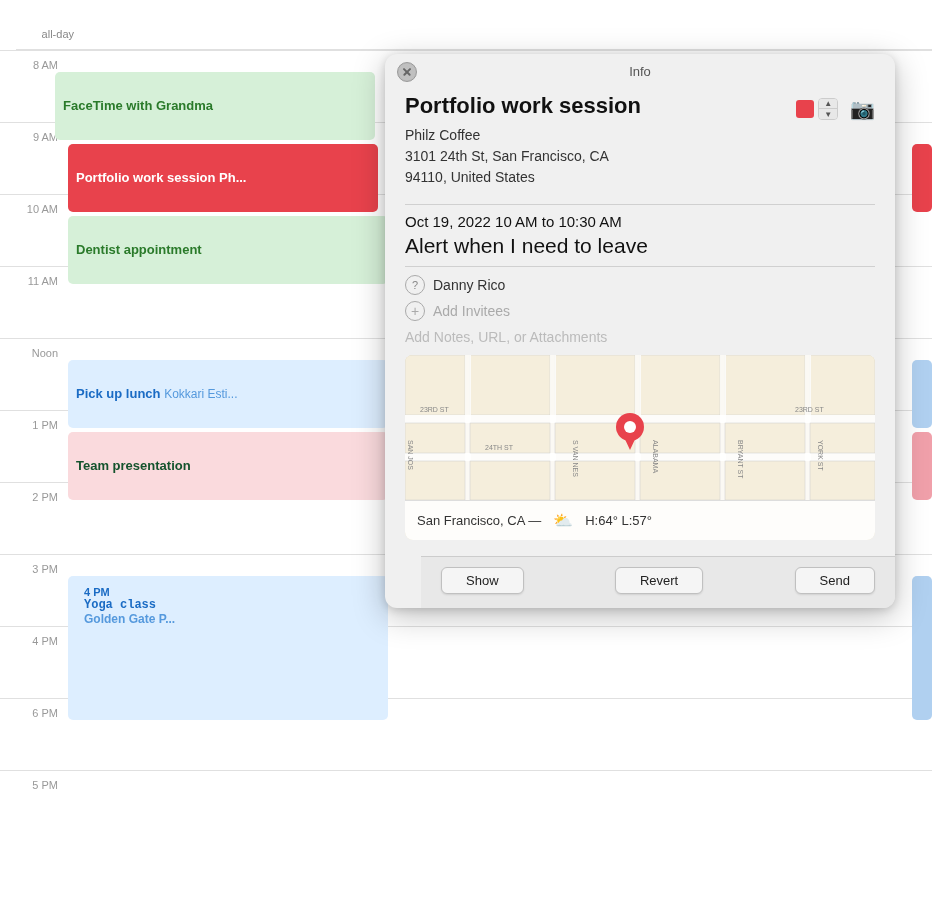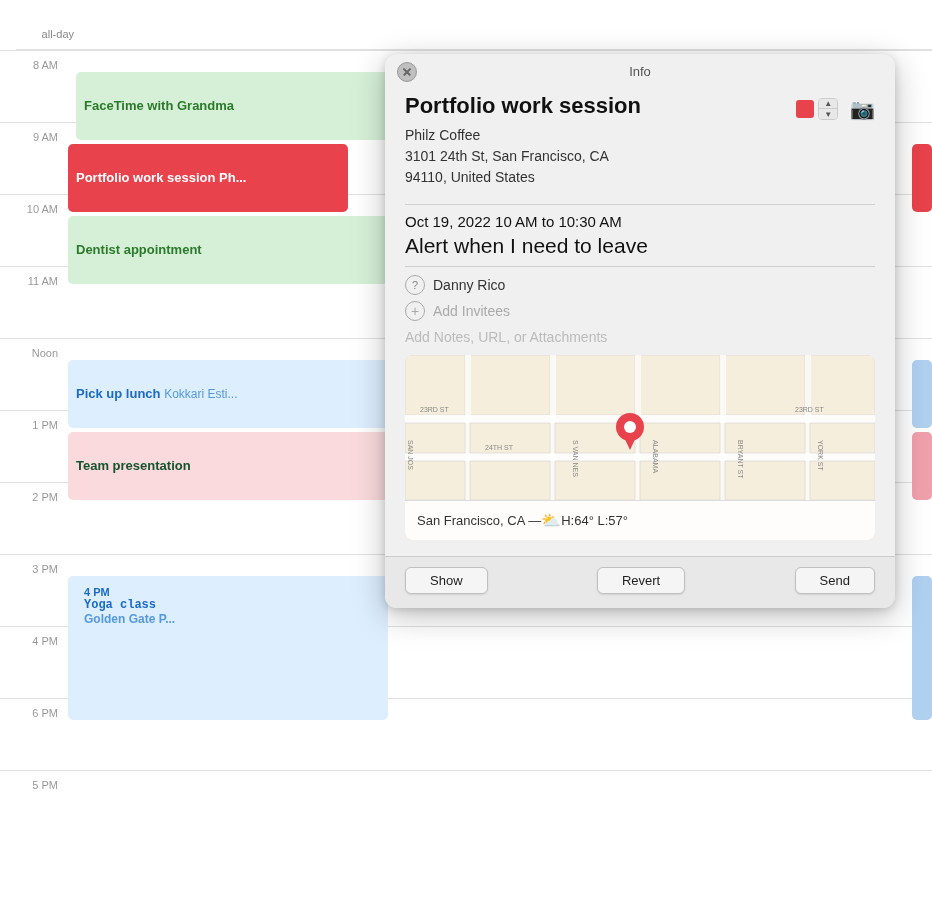--- a/index.html
+++ b/index.html
@@ -79,33 +79,33 @@
       overflow: hidden;
       white-space: nowrap;
       text-overflow: ellipsis;
     }
 
     
     .event-facetime {
       background: #d6f0d8;
       color: #2a7a2a;
       top: 72px; 
-      left: 76px;
+      left: 55px;
       width: 320px;
       height: 68px;
       line-height: 60px;
     }
 
     
     .event-portfolio {
       background: #e8424c;
       color: #fff;
       top: 144px;
       left: 68px;
-      width: 280px;
+      width: 310px;
       height: 68px;
       line-height: 60px;
     }
     .event-portfolio-right {
       background: #e8424c;
       border-radius: 5px;
       position: absolute;
       top: 144px;
       right: 0;
       width: 20px;
@@ -417,37 +417,38 @@
     }
 
     
     .map-weather-bar {
       background: rgba(255,255,255,0.92);
       padding: 6px 12px;
       font-size: 13px;
       color: #333;
       display: flex;
       align-items: center;
-      gap: 0;
+      gap: 12px;
       border-top: 1px solid #ddd;
       height: 40px;
     }
 
     .weather-icon {
       font-size: 16px;
     }
 
     
     .popup-footer {
       display: flex;
       align-items: center;
       justify-content: space-between;
       padding: 10px 20px 14px;
       background: #e8e8e8;
       border-top: 1px solid #ccc;
+      margin-left: 36px;
     }
 
     .footer-btn {
       background: #f5f5f5;
       border: 1px solid #c0c0c0;
       border-radius: 6px;
       padding: 5px 24px;
       font-size: 13px;
       color: #222;
       cursor: pointer;

